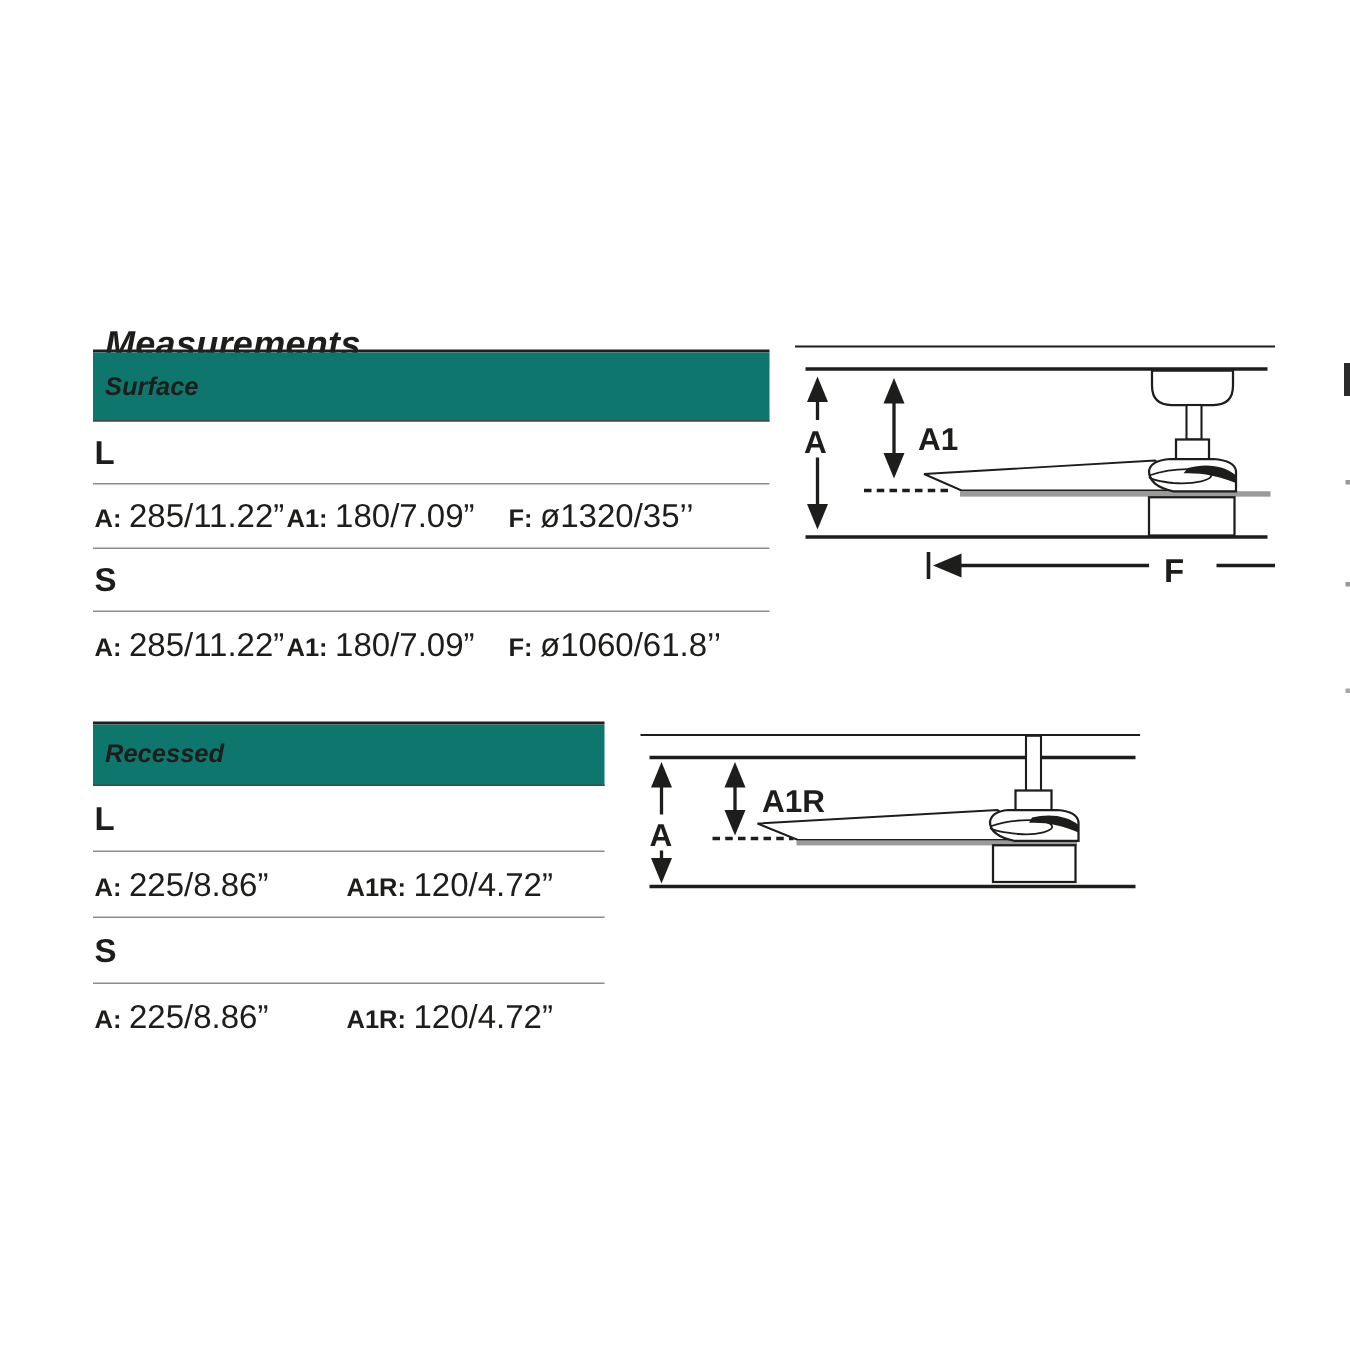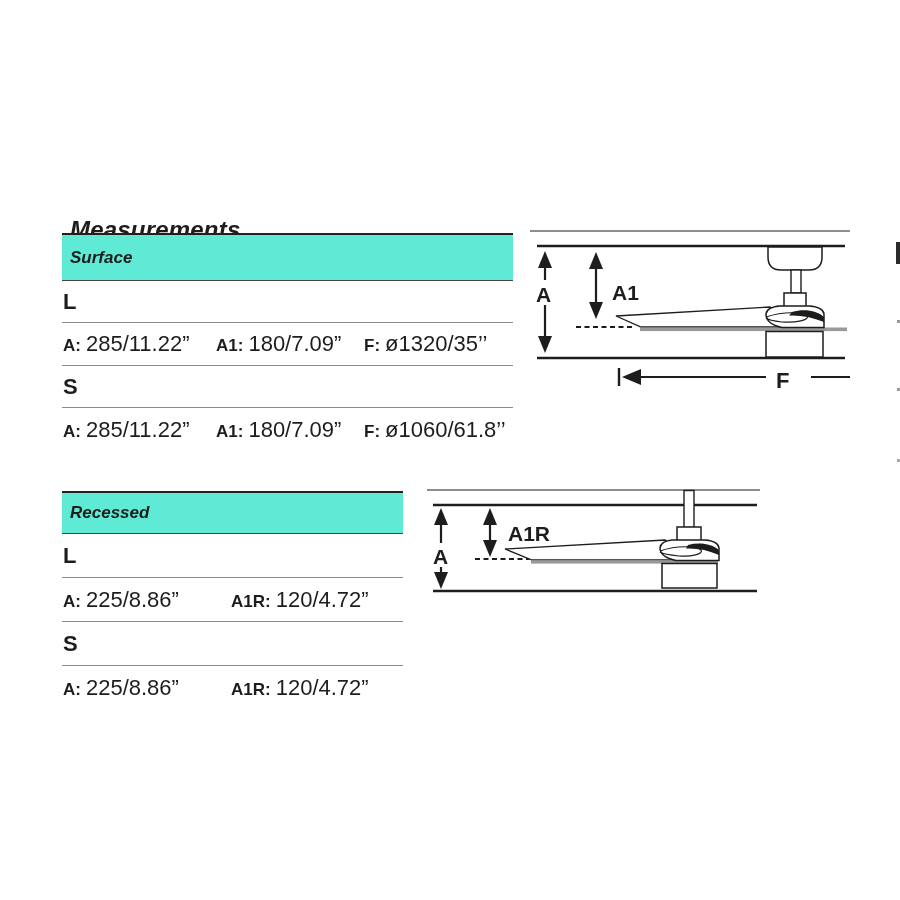--- a/index.html
+++ b/index.html
@@ -7,39 +7,39 @@
     width:900px;height:900px;position:relative;background:#ffffff;
     font-family:"Liberation Sans","DejaVu Sans",sans-serif;
     color:#1d1d1b;overflow:hidden;
   }
   .page-title{
     position:absolute;left:70px;top:200px;
     font-size:24px;font-weight:bold;font-style:italic;letter-spacing:.2px;margin-top:16px;
   }
   .spec-table{position:absolute;border-top:2px solid #231f20;}
   .spec-table .thead{
-    background:#5eead4;border-bottom:1px solid #454545;
+    background:#0f766e;border-bottom:1px solid #454545;
     display:flex;align-items:center;padding-left:8px;box-sizing:border-box;
   }
   .spec-table .thead span{font-size:17px;font-weight:bold;font-style:italic;}
   .row{display:flex;align-items:center;box-sizing:border-box;padding-left:1px;}
   .row.sep{border-bottom:1px solid #8c8c8c;}
   .row .size-label{font-size:22px;font-weight:bold;}
   .pair{display:flex;align-items:baseline;box-sizing:border-box;}
   .pair .k{font-weight:bold;font-size:17px;margin-right:5px;}
   .pair .v{font-size:22px;}
   #surface-table{left:62px;top:233px;width:451px;}
   #surface-table .thead{height:46px;}
   #surface-table .r-label{height:42px;}
   #surface-table .r-vals{height:43px;}
-  #recessed-table{left:62px;top:491px;width:341px;text-align:center;}
+  #recessed-table{left:62px;top:481px;width:341px;text-align:center;}
   #recessed-table .thead{height:41px;}
   #recessed-table .r-label{height:44px;}
   #recessed-table .r-vals{height:44px;}
-  .c1s{width:128px;} .c2s{width:148px;margin-left:25px;}
+  .c1s{width:128px;} .c2s{width:148px;}
   .c1r{width:168px;}
   svg{position:absolute;overflow:visible;}
   #surface-svg{left:525px;top:222px;}
   #recessed-svg{left:425px;top:485px;}
   svg text{font-family:"Liberation Sans","DejaVu Sans",sans-serif;font-weight:bold;fill:#1d1d1b;}
   .edge-tick{position:absolute;background:#a8a8a8;}
 </style>
 </head>
 <body>
 

